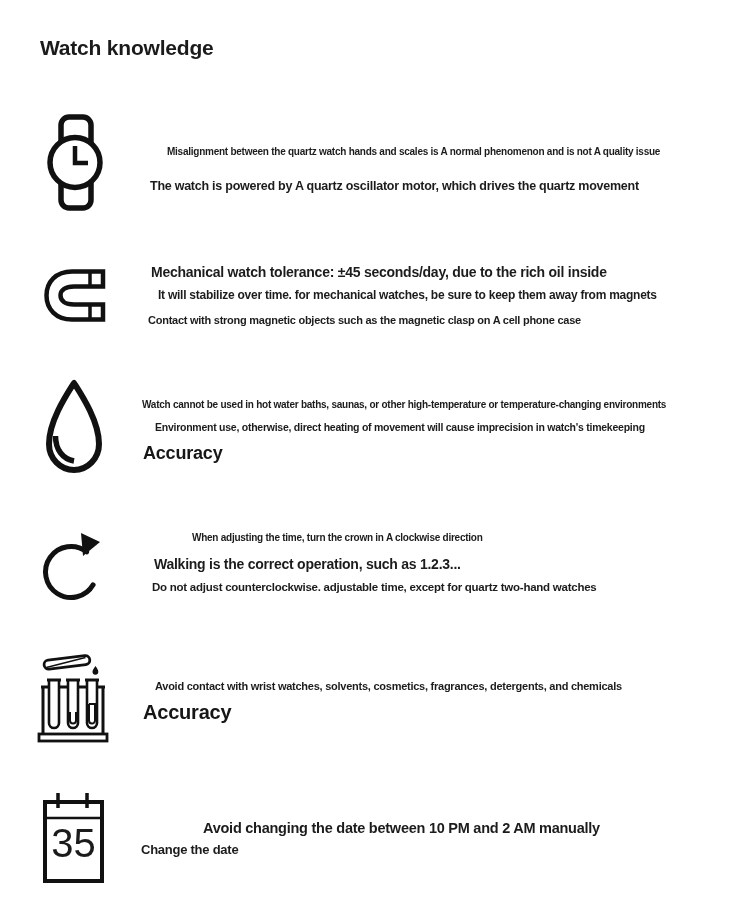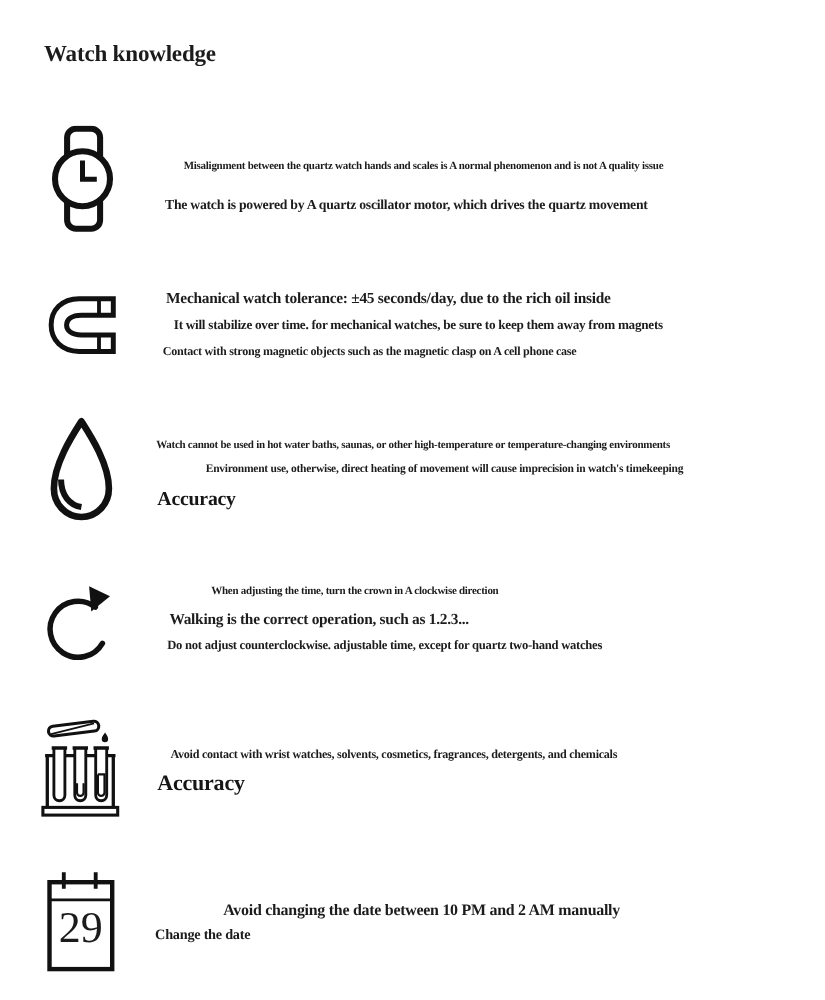--- a/index.html
+++ b/index.html
@@ -1,18 +1,18 @@
 <!DOCTYPE html>
 <html><head>
 <meta charset="utf-8">
 <style>
   html,body{margin:0;padding:0;background:#fff;}
   .page{
     position:relative;width:750px;height:909px;background:#fff;
-    font-family:Liberation Serif, serif;color:#1b1b1b;overflow:hidden;
+    font-family:Liberation Sans, sans-serif;color:#1b1b1b;overflow:hidden;
   }
   .title{
     position:absolute;left:40px;top:36px;font-size:21px;font-weight:700;
     letter-spacing:-0.2px;margin:0;white-space:nowrap;
   }
   .ln{
     position:absolute;margin:0;white-space:nowrap;font-weight:700;
     letter-spacing:-0.25px;line-height:1.15;color:#1c1c1c;
   }
   .hd{
@@ -58,21 +58,21 @@
   </section>
 
   <section>
     <div class="icon" style="left:40px;top:378px;">
       <svg width="68" height="103" viewBox="0 0 68 103">
         <path d="M34 5 C27 16 9 43 9 66 C9 80.4 20.2 92 34 92 C47.8 92 59 80.4 59 66 C59 43 41 16 34 5 Z" fill="none" stroke="#111" stroke-width="6" stroke-linejoin="round"></path>
         <path d="M15.5 58 C15.5 72 23 81 34 83" fill="none" stroke="#111" stroke-width="5.5"></path>
       </svg>
     </div>
     <p class="ln" style="left:142px;top:399px;font-size:10px;">Watch cannot be used in hot water baths, saunas, or other high-temperature or temperature-changing environments</p>
-    <p class="ln" style="left:155px;top:421px;font-size:10.5px;margin-left:32px;">Environment use, otherwise, direct heating of movement will cause imprecision in watch's timekeeping</p>
+    <p class="ln" style="left:155px;top:421px;font-size:10.5px;">Environment use, otherwise, direct heating of movement will cause imprecision in watch's timekeeping</p>
     <h2 class="hd" style="left:143px;top:444px;font-size:18px;">Accuracy</h2>
   </section>
 
   <section>
     <div class="icon" style="left:41px;top:527px;">
       <svg width="64" height="82" viewBox="0 0 64 82">
         <path d="M45.7 24.9 A25.5 25.5 0 1 0 52.1 57.8" fill="none" stroke="#111" stroke-width="5" stroke-linecap="round"></path>
         <polygon points="40,6 59,15 42,29" fill="#111"></polygon>
       </svg>
     </div>
@@ -107,18 +107,18 @@
   </section>
 
   <section>
     <div class="icon" style="left:42px;top:791px;">
       <svg width="63" height="94" viewBox="0 0 63 94">
         <rect x="3" y="11" width="57" height="79" fill="#fff" stroke="#111" stroke-width="4"></rect>
         <path d="M3 27 H60" fill="none" stroke="#111" stroke-width="2.5"></path>
         <path d="M16 2 V17 M45 2 V17" fill="none" stroke="#111" stroke-width="3.5"></path>
       </svg>
     </div>
-    <div class="cal-num">29</div>
+    <div class="cal-num">35</div>
     <p class="ln" style="left:203px;top:820px;font-size:14.5px;">Avoid changing the date between 10 PM and 2 AM manually</p>
     <p class="ln" style="left:141px;top:843px;font-size:13px;">Change the date</p>
   </section>
 
 </div>
 
 </body></html>

